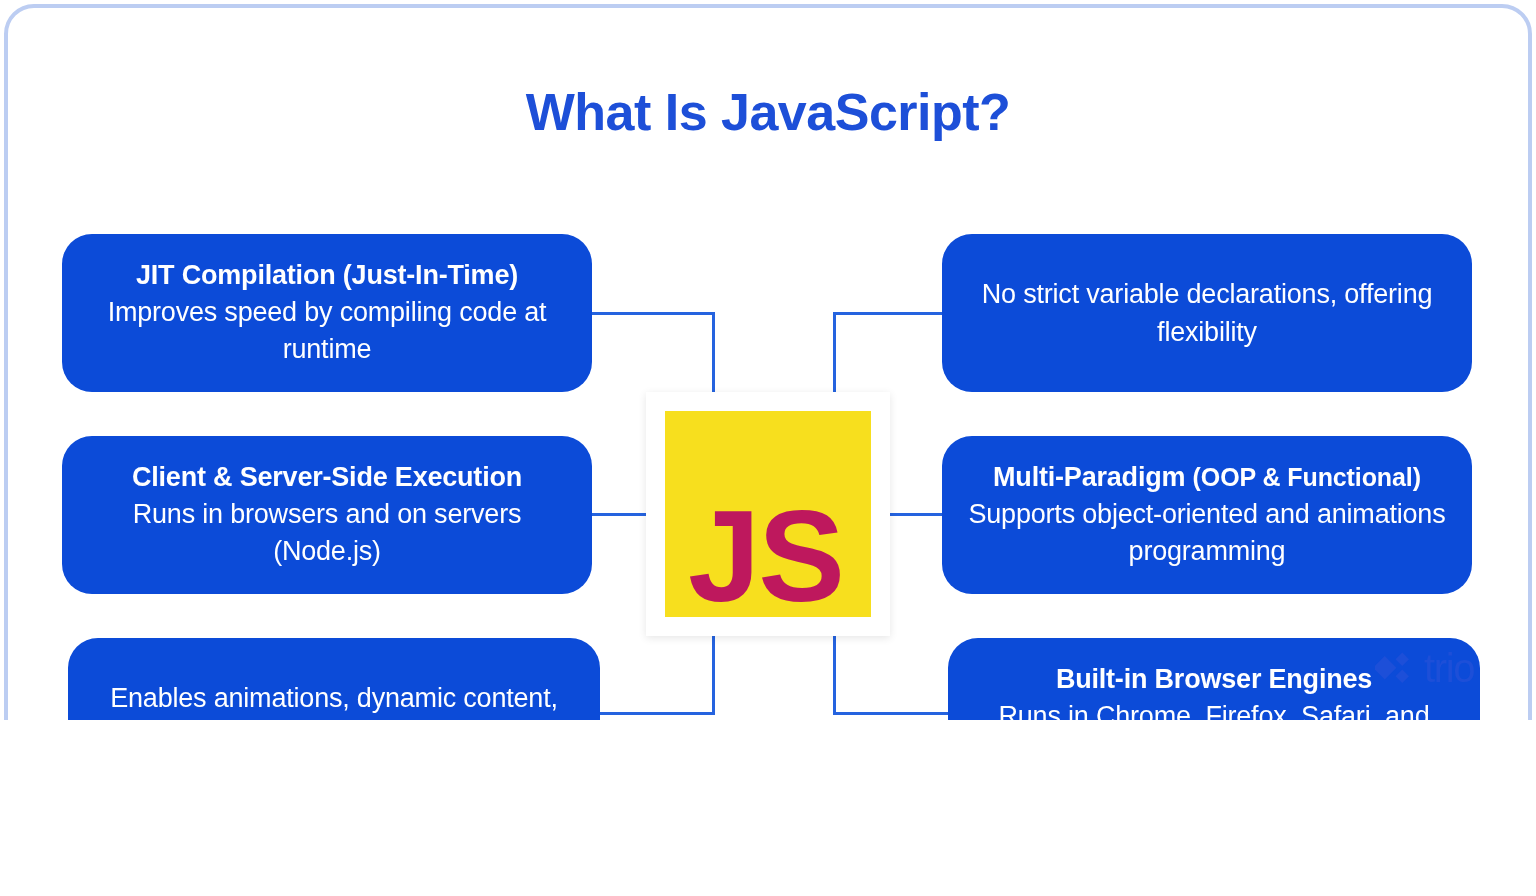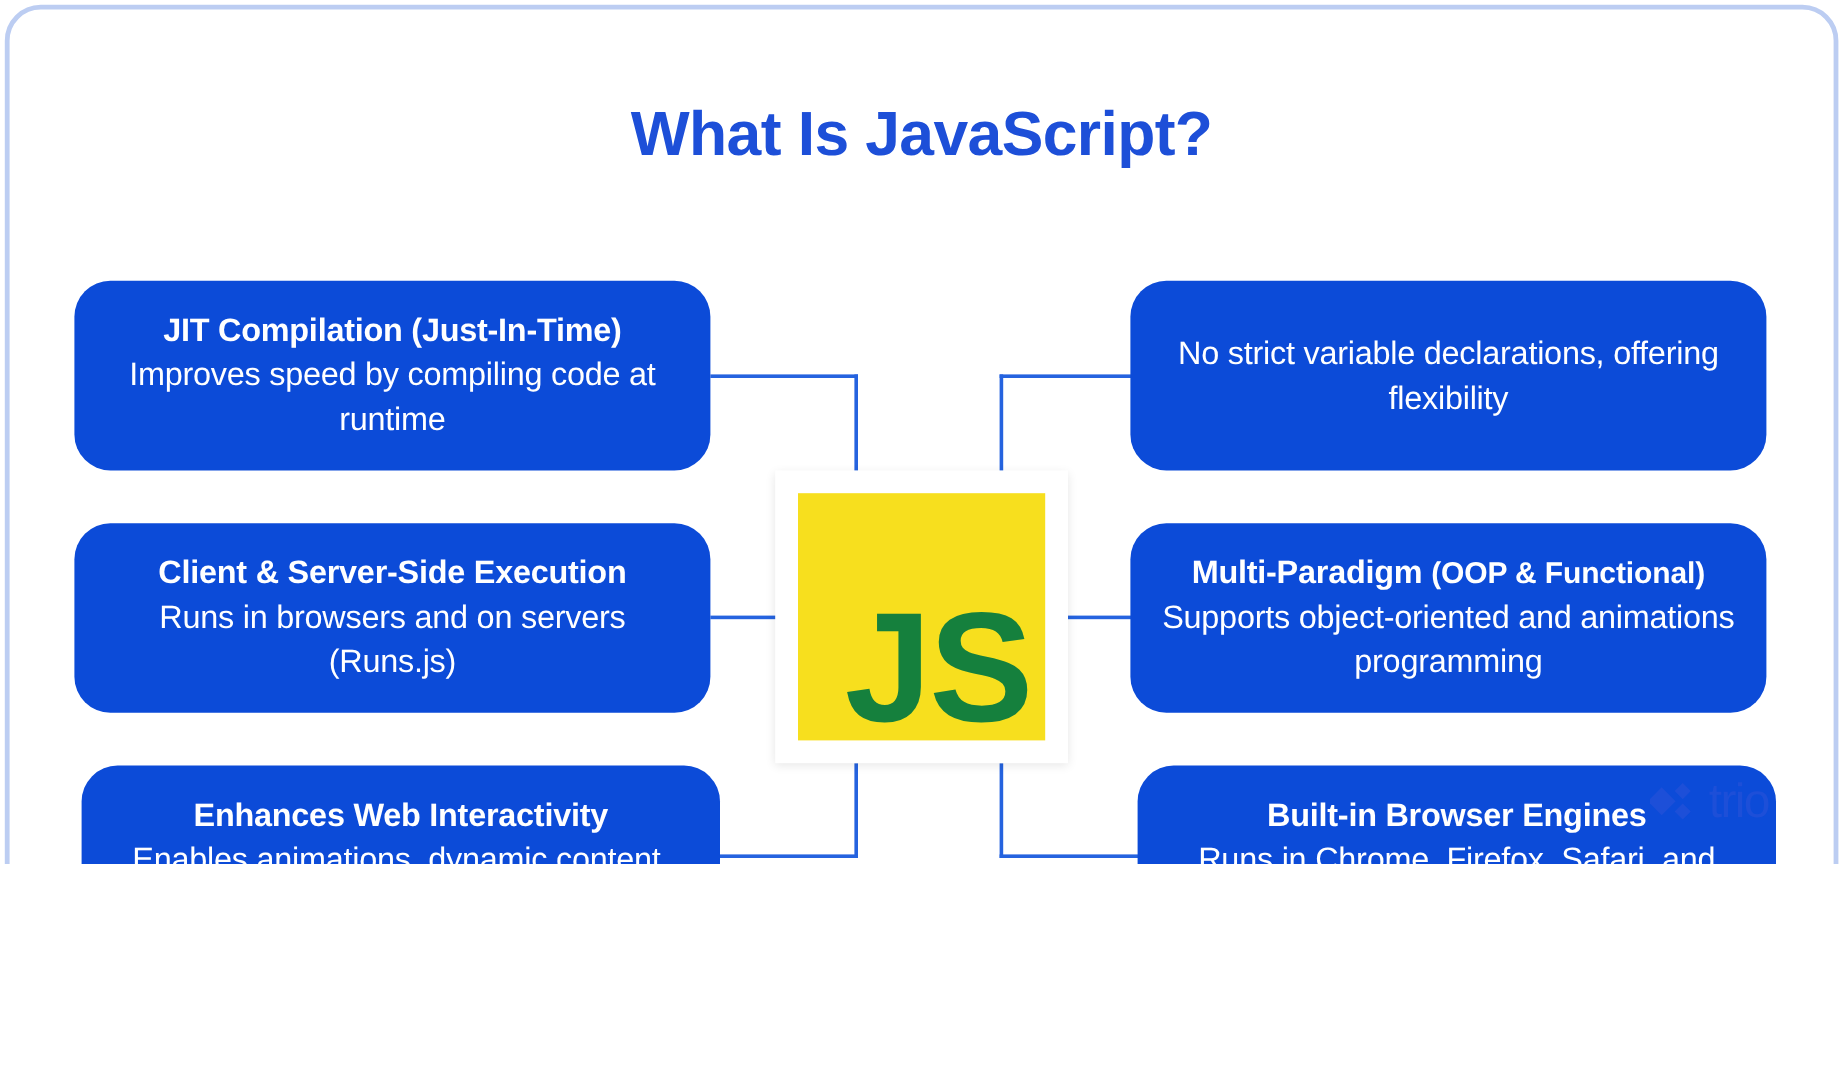--- a/index.html
+++ b/index.html
@@ -112,25 +112,25 @@
   .js-square {
     position: absolute;
     left: 19px;
     top: 19px;
     width: 206px;
     height: 206px;
     background: #f7df1e;
   }
   .js-text {
     position: absolute;
-    right: 12px;
+    right: 28px;
     bottom: -4px;
     font-size: 130px;
     font-weight: 700;
-    color: #15803d;
+    color: #be185d;
     line-height: 1;
     letter-spacing: -2px;
     font-family: "Liberation Sans", sans-serif;
   }
 
   
   .brand {
     position: absolute;
     right: 62px;
     bottom: 32px;
@@ -171,25 +171,24 @@
   <div class="conn conn-v" style="left:833px; top:636px; height:79px;"></div>
   <div class="conn conn-h" style="left:833px; top:712px; width:118px;"></div>
 
   <div class="card card-l1">
     <div class="card-title">JIT Compilation (Just-In-Time)</div>
     <div class="card-desc">Improves speed by compiling code at runtime</div>
   </div>
 
   <div class="card card-l2">
     <div class="card-title">Client &amp; Server-Side Execution</div>
-    <div class="card-desc">Runs in browsers and on servers (Runs.js)</div>
+    <div class="card-desc">Runs in browsers and on servers (Node.js)</div>
   </div>
 
   <div class="card card-l3">
-    <div class="card-title">Enhances Web Interactivity</div>
     <div class="card-desc">Enables animations, dynamic content, and user interaction</div>
   </div>
 
   <div class="card card-r1">
     <div class="card-desc">No strict variable declarations, offering flexibility</div>
   </div>
 
   <div class="card card-r2">
     <div class="card-title"><span>Multi-Paradigm</span> <span class="sub">(OOP &amp; Functional)</span></div>
     <div class="card-desc">Supports object-oriented and animations programming</div>

